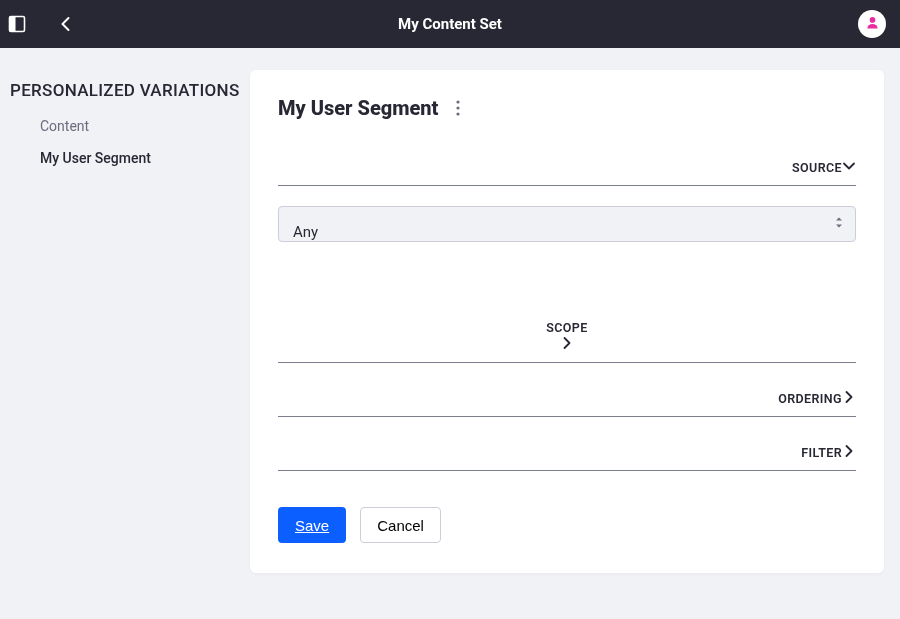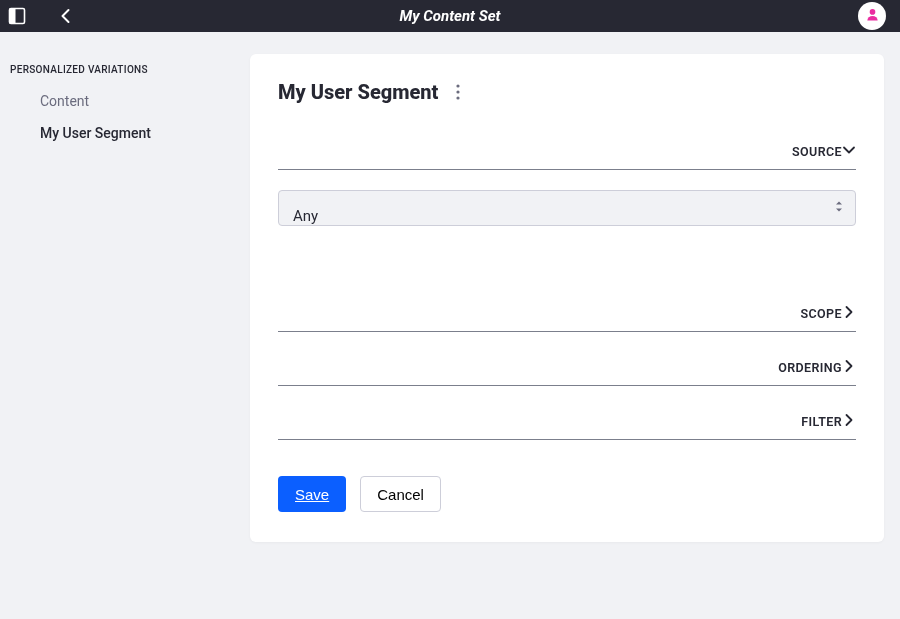--- a/index.html
+++ b/index.html
@@ -7,28 +7,27 @@
     width: 900px;
     height: 619px;
     font-family: -apple-system, BlinkMacSystemFont, "Segoe UI", Roboto, "Helvetica Neue", Arial, sans-serif;
     background: #f1f2f5;
     color: #272833;
     overflow: hidden;
   }
 
   
   .topbar {
-    height: 32px;
+    height: 48px;
     background: #272833;
     color: #fff;
     display: flex;
     align-items: center;
     padding: 0 4px;
     position: relative;
-    font-style: italic;
   }
   .topbar-left {
     display: flex;
     align-items: center;
     gap: 24px;
   }
   .topbar-title {
     position: absolute;
     left: 0;
     right: 0;
@@ -67,21 +66,21 @@
     display: flex;
     height: calc(619px - 48px);
   }
 
   
   .sidebar {
     width: 250px;
     padding: 24px 0 0 10px;
   }
   .sidebar-heading {
-    font-size: 10px;
+    font-size: 17px;
     font-weight: 500;
     letter-spacing: 0.3px;
     color: #272833;
     padding: 8px 4px 10px 0;
   }
   .sidebar-item {
     font-size: 14px;
     padding: 8px 0 8px 30px;
     cursor: pointer;
     color: #6b6c7e;
@@ -123,21 +122,21 @@
     cursor: pointer;
     margin-bottom: 0;
   }
   .section + .section { margin-top: 18px; }
   .section-label {
     font-size: 12.5px;
     font-weight: 600;
     letter-spacing: 0.4px;
     color: #272833;
   }
-  .section.grouped { margin-top: 30px; }
+  .section.grouped { margin-top: 30px; flex-direction: column; }
   .section.first { margin-top: 0; }
 
   
   .source-body {
     padding-top: 20px;
     padding-bottom: 40px;
   }
   .field-label {
     font-size: 13.5px;
     color: #272833;

